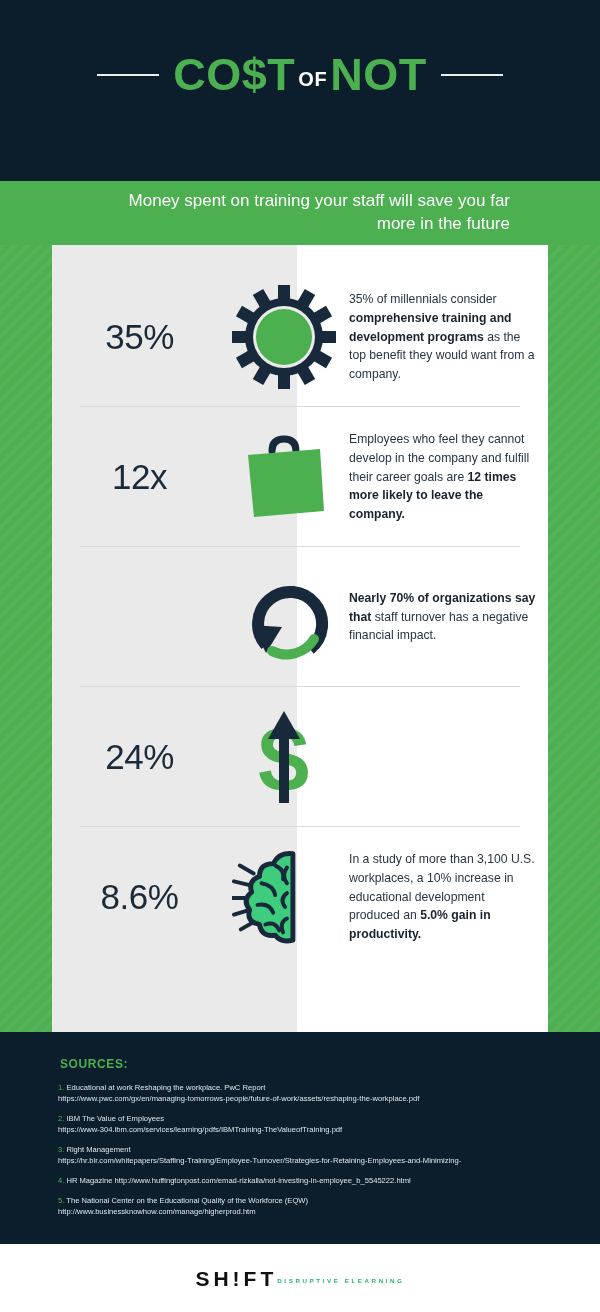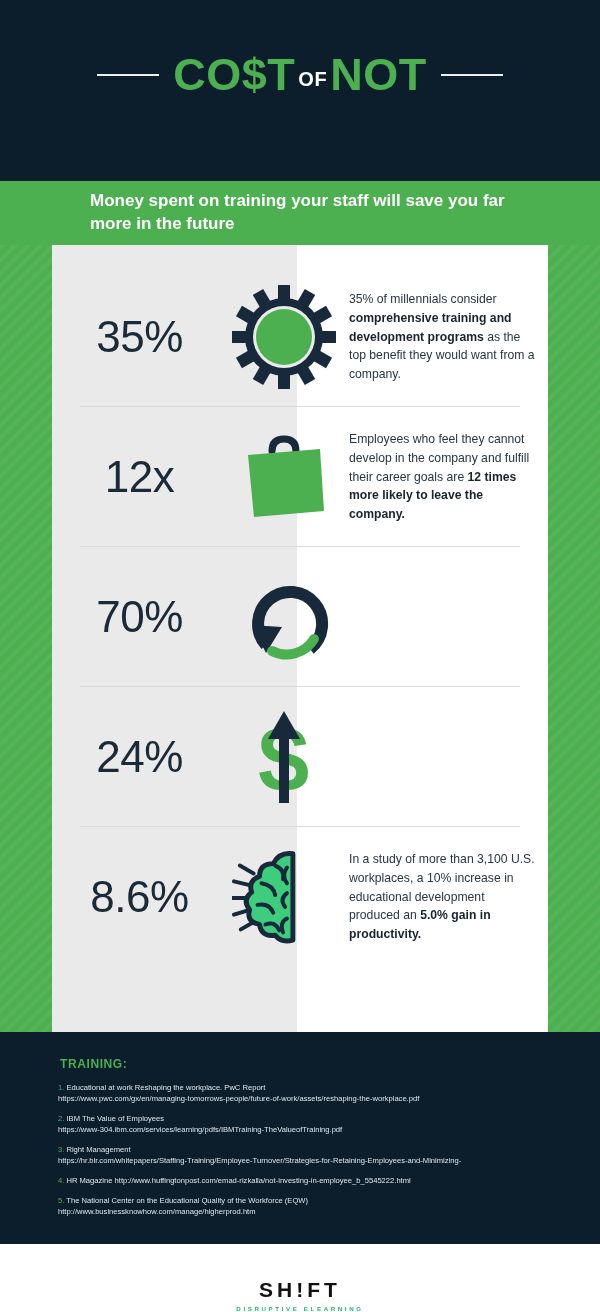--- a/index.html
+++ b/index.html
@@ -33,22 +33,22 @@
     color:#f2f6f8; font-size:38px; font-weight:400; letter-spacing:1.2px;
     line-height:1;
   }
 
   
   .banner {
     position:absolute; left:0; top:181px; width:600px; height:64px;
     background:#4caf50; display:flex; align-items:center; justify-content:center;
   }
   .banner-text {
-    color:#ffffff; font-size:17px; line-height:1.35; text-align:left;
-    font-weight:700; max-width:420px;
+    color:#ffffff; font-size:17px; line-height:1.35; text-align:right;
+    font-weight:400; max-width:420px;
   }
 
   
   .body-bg {
     position:absolute; left:0; top:245px; width:600px; height:787px;
     background:
       repeating-linear-gradient(135deg,
         rgba(255,255,255,0.055) 0px,
         rgba(255,255,255,0.055) 4px,
         rgba(0,0,0,0.0) 4px,
@@ -72,21 +72,21 @@
     position:absolute; left:0; width:496px; height:140px;
     display:flex; align-items:center;
   }
   .row-sep {
     position:absolute; left:28px; width:440px; height:1px;
     background:#d9d9d9;
   }
   .stat {
     position:absolute; left:0; top:0; width:175px; height:140px;
     display:flex; align-items:center; justify-content:center;
-    color:#1b2a38; font-size:44px; font-weight:300; letter-spacing:-0.5px;
+    color:#1b2a38; font-size:35px; font-weight:300; letter-spacing:-0.5px;
     font-family:"Liberation Sans", sans-serif;
   }
   .icon-wrap {
     position:absolute; left:180px; top:0; width:110px; height:140px;
     display:flex; align-items:center; justify-content:flex-start;
   }
   .desc {
     position:absolute; left:265px; top:0; width:231px; height:140px;
     display:flex; align-items:center;
   }
@@ -108,22 +108,22 @@
   }
   .src-list { position:absolute; left:58px; top:50px; width:500px; }
   .src-item { margin-bottom:9px; }
   .src-line1 { color:#dfe7ec; font-size:7.6px; line-height:1.45; }
   .src-num { color:#4caf50; font-weight:400; }
   .src-line2 { color:#dfe7ec; font-size:7.6px; line-height:1.45; }
 
   
   .footer {
     position:absolute; left:0; top:1244px; width:600px; height:68px;
-    background:#ffffff; display:flex; flex-direction:column;
-    align-items:center; justify-content:flex-end;
+    background:#ffffff; display:flex; flex-direction:row;
+    align-items:center; justify-content:center;
   }
   .logo {
     color:#111111; font-size:21px; font-weight:bold; letter-spacing:4px;
     line-height:1;
   }
   .logo-sub {
     color:#22b573; font-size:6.2px; font-weight:bold; letter-spacing:2.6px;
     margin-top:5px;
   }
 </style>
@@ -191,27 +191,29 @@
           <path d="M16 30 L88 24 L92 86 L22 92 Z" fill="#4caf50"></path>
         </svg>
       </div>
       <div class="desc">
         <p><span>Employees who feel they cannot develop in the company and fulfill their career goals are </span><b>12 times more likely to leave the company.</b><span></span></p>
       </div>
       <div class="row-sep" style="top:139px;"></div>
     </div>
 
     <div class="row" style="top:302px;">
-      <div class="stat">70%</div>
       <div class="icon-wrap">
         <svg width="104" height="104" viewBox="0 0 104 104">
           <path d="M34 80 A32 32 0 1 1 78 84" fill="none" stroke="#17293a" stroke-width="12" stroke-linecap="butt"></path>
           <path d="M20 60 L34 88 L50 62 Z" fill="#17293a"></path>
           <path d="M40 86 A32 32 0 0 0 82 74" fill="none" stroke="#4caf50" stroke-width="10" stroke-linecap="round"></path>
         </svg>
+      </div>
+      <div class="desc">
+        <p><b>Nearly 70% of organizations say that</b><span> staff turnover has a negative financial impact.</span></p>
       </div>
       <div class="row-sep" style="top:139px;"></div>
     </div>
 
     <div class="row" style="top:442px;">
         <div class="stat">24%</div>
       <div class="icon-wrap">
         <svg width="104" height="104" viewBox="0 0 104 104">
           <text x="26" y="86" font-family="Liberation Sans, sans-serif" font-size="92" font-weight="bold" fill="#4caf50">$</text>
           <path d="M52 98 L52 22" stroke="#17293a" stroke-width="10"></path>
@@ -255,21 +257,21 @@
         </svg>
       </div>
       <div class="desc">
         <p><span>In a study of more than 3,100 U.S. workplaces, a 10% increase in educational development produced an </span><b>5.0% gain in productivity.</b><span></span></p>
       </div>
     </div>
 
   </div>
 
   <div class="sources">
-    <div class="sources-title">TRAINING:</div>
+    <div class="sources-title">SOURCES:</div>
     <div class="src-list">
 
       <div class="src-item">
         <div class="src-line1"><span class="src-num">1.</span><span> Educational at work Reshaping the workplace. PwC Report</span></div>
         <div class="src-line2">https://www.pwc.com/gx/en/managing-tomorrows-people/future-of-work/assets/reshaping-the-workplace.pdf</div>
       </div>
 
       <div class="src-item">
         <div class="src-line1"><span class="src-num"> 2.</span><span> IBM The Value of Employees</span></div>
         <div class="src-line2">https://www-304.ibm.com/services/learning/pdfs/IBMTraining-TheValueofTraining.pdf</div>

